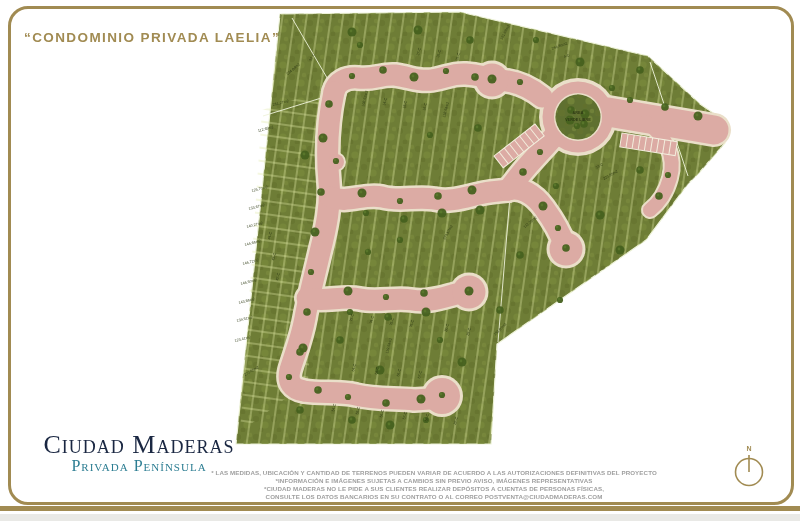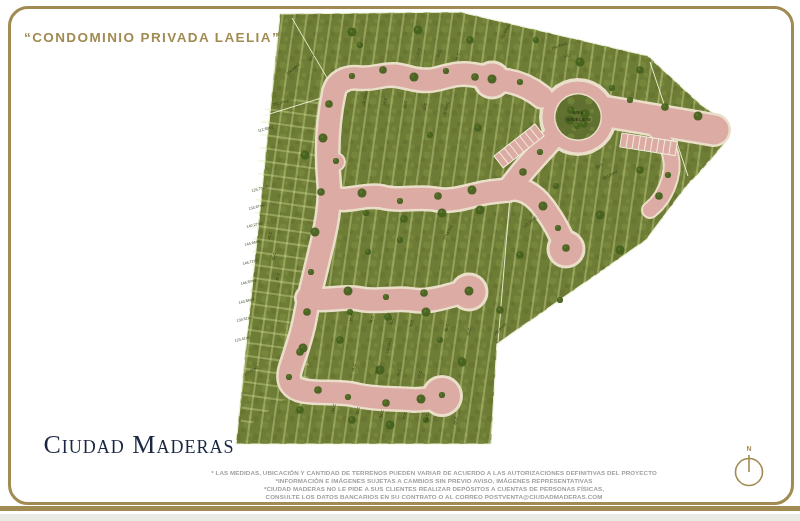--- a/index.html
+++ b/index.html
@@ -359,20 +359,21 @@
   </svg>
 
   <div class="frame"></div>
   <div class="bottom-bar"></div>
   <div class="bottom-strip"></div>
 
   <div class="page-title">“CONDOMINIO PRIVADA LAELIA”</div>
 
   <div class="brand">
     <div class="brand-name">Ciudad Maderas</div>
+    <div class="brand-sub">Privada Península</div>
   </div>
 
   <div class="disclaimer">
     <div>* LAS MEDIDAS, UBICACIÓN Y CANTIDAD DE TERRENOS PUEDEN VARIAR DE ACUERDO A LAS AUTORIZACIONES DEFINITIVAS DEL PROYECTO</div>
     <div>*INFORMACIÓN E IMÁGENES SUJETAS A CAMBIOS SIN PREVIO AVISO, IMÁGENES REPRESENTATIVAS</div>
     <div>*CIUDAD MADERAS NO LE PIDE A SUS CLIENTES REALIZAR DEPÓSITOS A CUENTAS DE PERSONAS FÍSICAS,</div>
     <div>CONSULTE LOS DATOS BANCARIOS EN SU CONTRATO O AL CORREO POSTVENTA@CIUDADMADERAS.COM</div>
   </div>
 
   <svg class="compass" viewBox="0 0 46 52">

